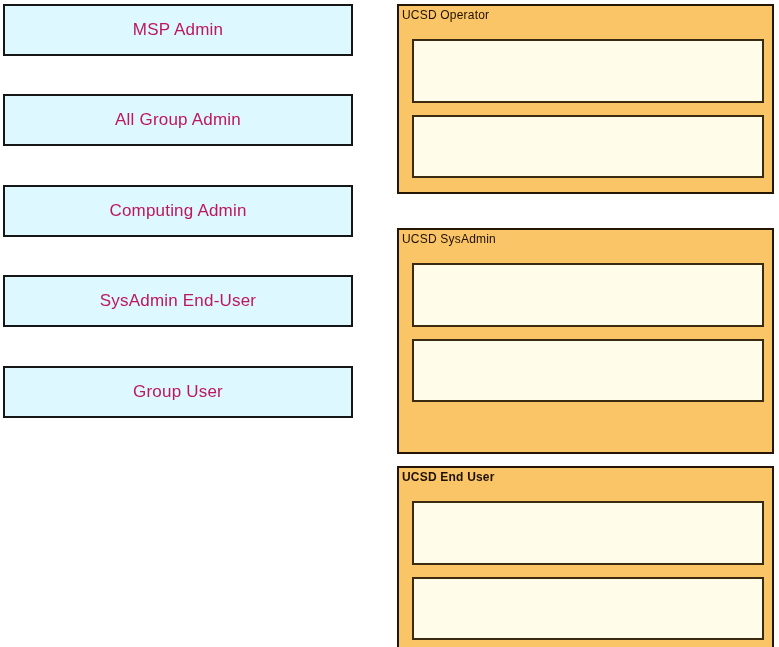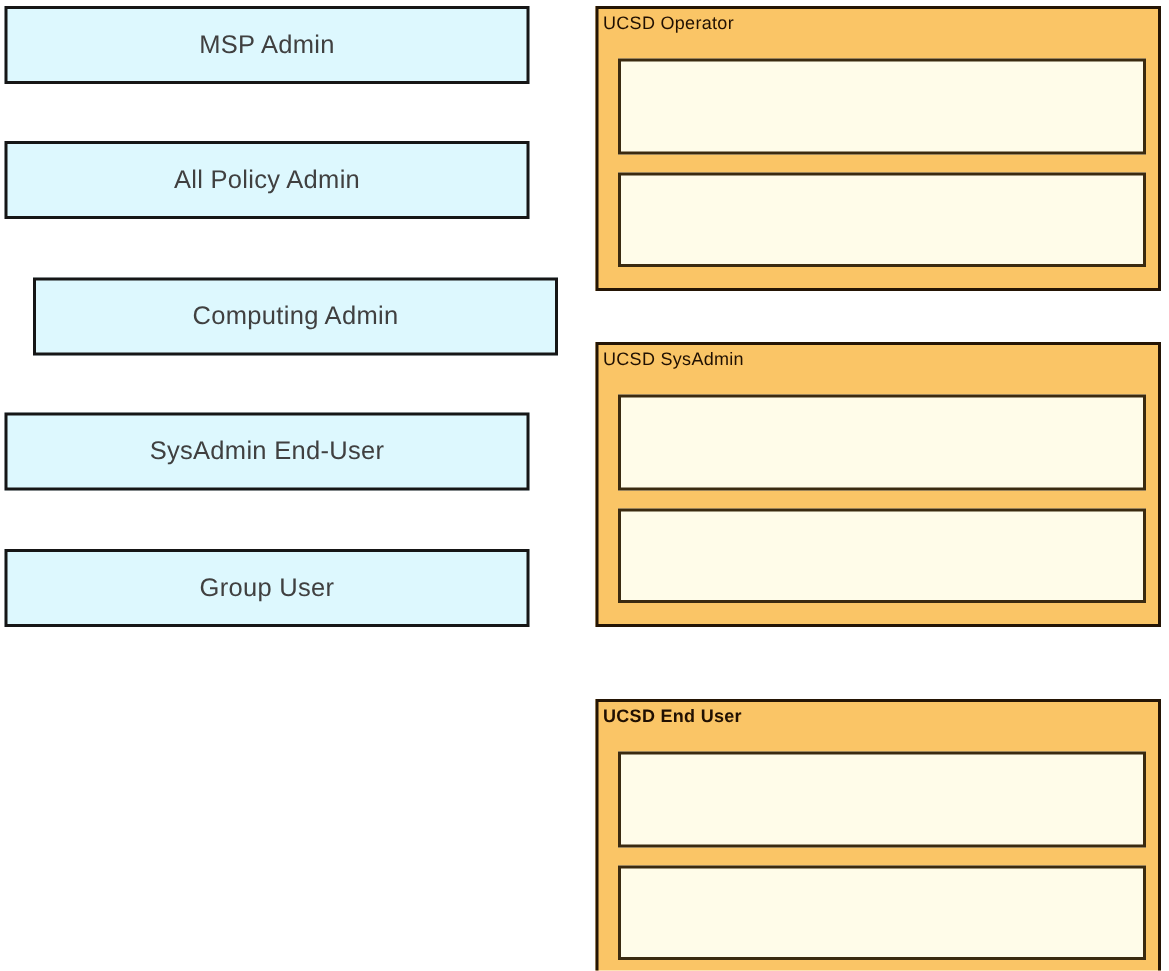--- a/index.html
+++ b/index.html
@@ -27,42 +27,42 @@
     box-sizing: border-box;
     background: #ddf8fe;
     border: 2px solid #161616;
     display: flex;
     align-items: center;
     justify-content: center;
     cursor: grab;
   }
   .source-box .label {
     font-size: 17px;
-    color: #404040;
+    color: #be185d;
     letter-spacing: 0.2px;
     white-space: nowrap;
   }
   .src-0 { top: 4px; }
   .src-1 { top: 94px; }
-  .src-2 { top: 185px; margin-left: 19px; }
+  .src-2 { top: 185px; }
   .src-3 { top: 275px; }
   .src-4 { top: 366px; }
   .src-5 { top: 456px; }
 
   
   .target-group {
     position: absolute;
     left: 397px;
     width: 377px;
     box-sizing: border-box;
     background: #fac566;
     border: 2px solid #241505;
   }
   .tgt-0 { top: 4px;   height: 190px; }
-  .tgt-1 { top: 228px; height: 190px; }
+  .tgt-1 { top: 228px; height: 226px; }
   .tgt-2 { top: 466px; height: 193px; font-weight: bold; }
 
   .target-title {
     position: absolute;
     top: 2px;
     left: 3px;
     font-size: 12px;
     color: #201002;
     letter-spacing: 0.2px;
     white-space: nowrap;
@@ -80,21 +80,21 @@
 </style>
 </head>
 <body>
 
 <div class="stage">
 
   <div class="source-box src-0">
     <span class="label">MSP Admin</span>
   </div>
   <div class="source-box src-1">
-    <span class="label">All Policy Admin</span>
+    <span class="label">All Group Admin</span>
   </div>
   <div class="source-box src-2">
     <span class="label">Computing Admin</span>
   </div>
   <div class="source-box src-3">
     <span class="label">SysAdmin End-User</span>
   </div>
   <div class="source-box src-4">
     <span class="label">Group User</span>
   </div>

